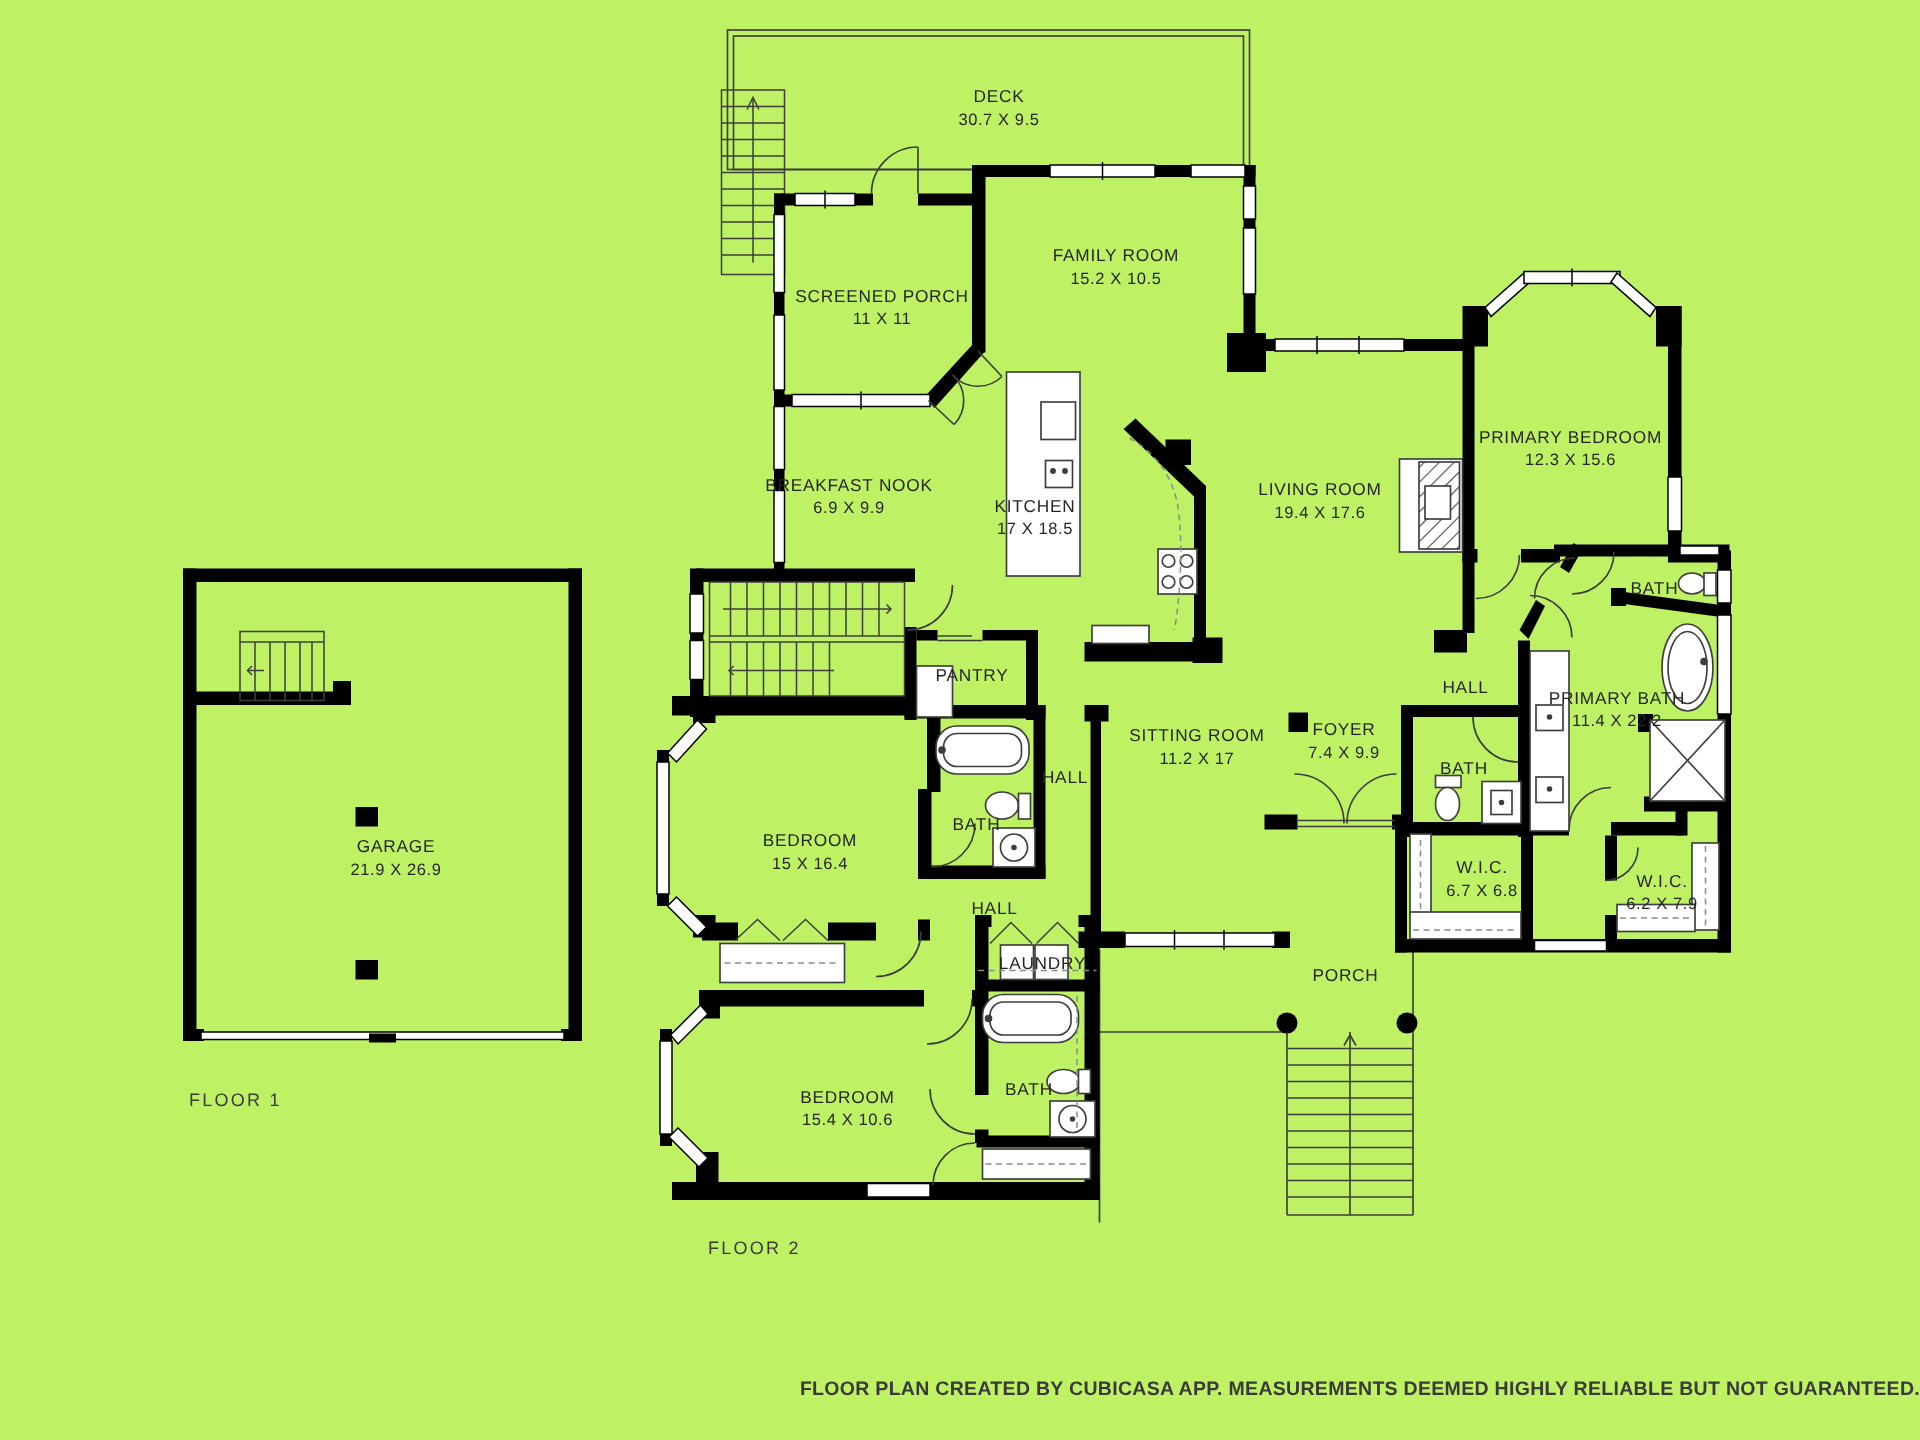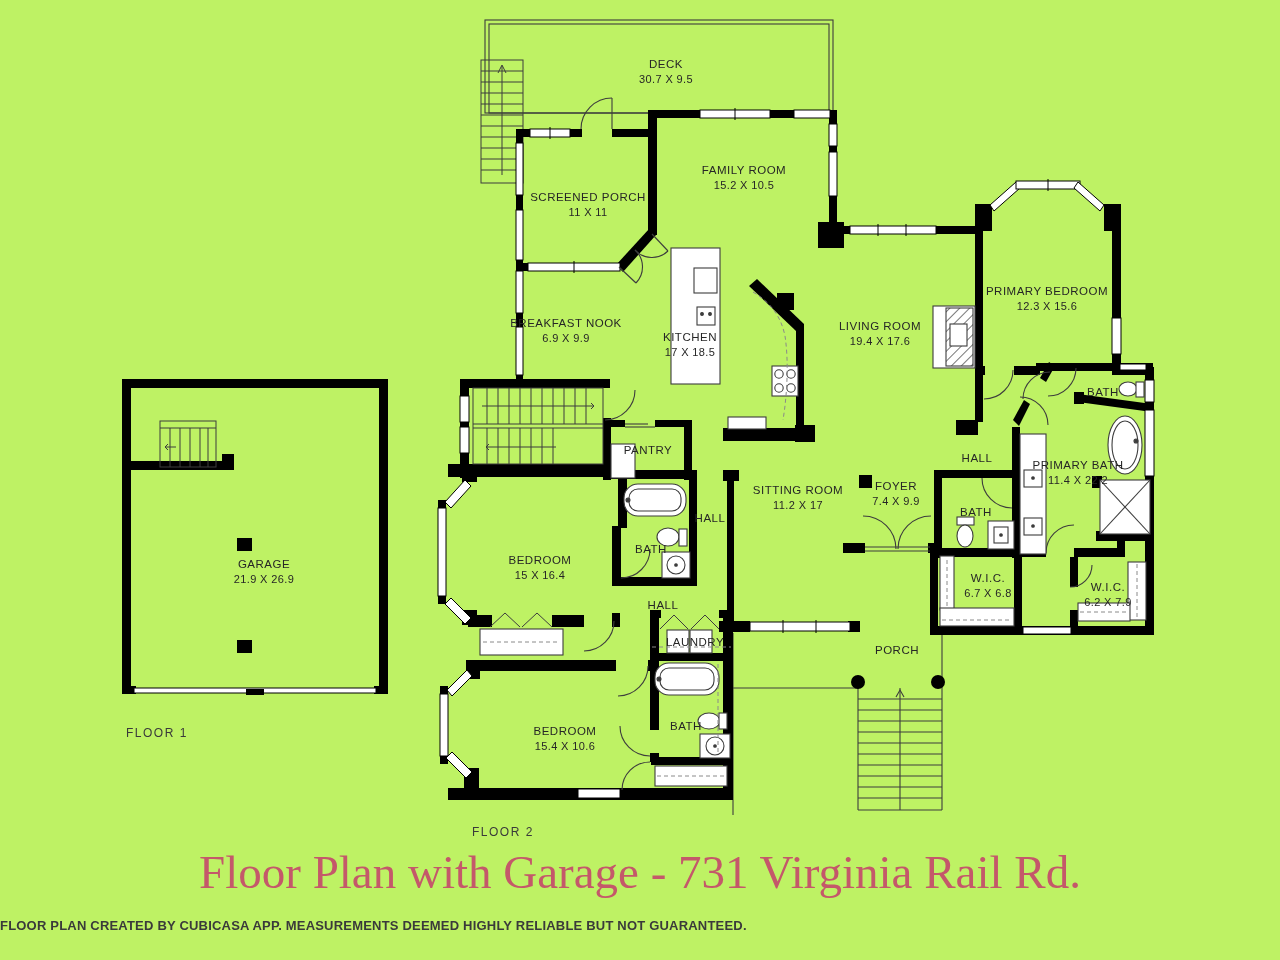--- a/index.html
+++ b/index.html
@@ -4,21 +4,21 @@
 <style>
   html,body{margin:0;padding:0;background:#fff;}
   #page{position:relative;width:1280px;height:960px;background:#bef264;overflow:hidden;
         font-family:"Liberation Sans",sans-serif;}
   svg text{font-family:"Liberation Sans",sans-serif;}
   .room-name{font-size:11.5px;fill:#262626;letter-spacing:.5px;text-anchor:middle;}
   .room-dims{font-size:11px;fill:#262626;letter-spacing:.4px;text-anchor:middle;}
   .floor-label{font-size:12px;fill:#3a3a3a;letter-spacing:1.5px;}
   #title{position:absolute;left:0;top:845px;width:1280px;text-align:center;
          font-family:"Liberation Serif",serif;font-size:47px;font-weight:400;}
-  #disclaimer{position:absolute;left:0;top:918px;width:1280px;text-align:left;
+  #disclaimer{position:absolute;left:0;top:918px;width:1280px;text-align:right;
          font-size:13px;color:#3a3a3a;letter-spacing:.2px;font-weight:bold;}
 </style>
 </head>
 <body>
 
 <div id="page">
 
 <svg width="1280" height="960" viewBox="0 0 1280 960">
   <defs>
     <pattern id="hatch" width="7" height="7" patternUnits="userSpaceOnUse" patternTransform="rotate(45)">
@@ -448,16 +448,15 @@
         <text x="686" y="730" class="room-name">BATH</text>
         <text x="897" y="654" class="room-name">PORCH</text>
         <text x="264" y="568" class="room-name">GARAGE</text>
         <text x="264" y="583" class="room-dims">21.9 X 26.9</text>
       </g>
 
   <text class="floor-label" x="126" y="737">FLOOR 1</text>
   <text class="floor-label" x="472" y="836">FLOOR 2</text>
 </svg>
 
-<div id="title" style="color: rgb(196, 88, 106);">Floor Plan with Garage - 731 Virginia Rail Rd.</div>
 <div id="disclaimer">FLOOR PLAN CREATED BY CUBICASA APP. MEASUREMENTS DEEMED HIGHLY RELIABLE BUT NOT GUARANTEED.</div>
 
 </div>
 
 </body></html>

